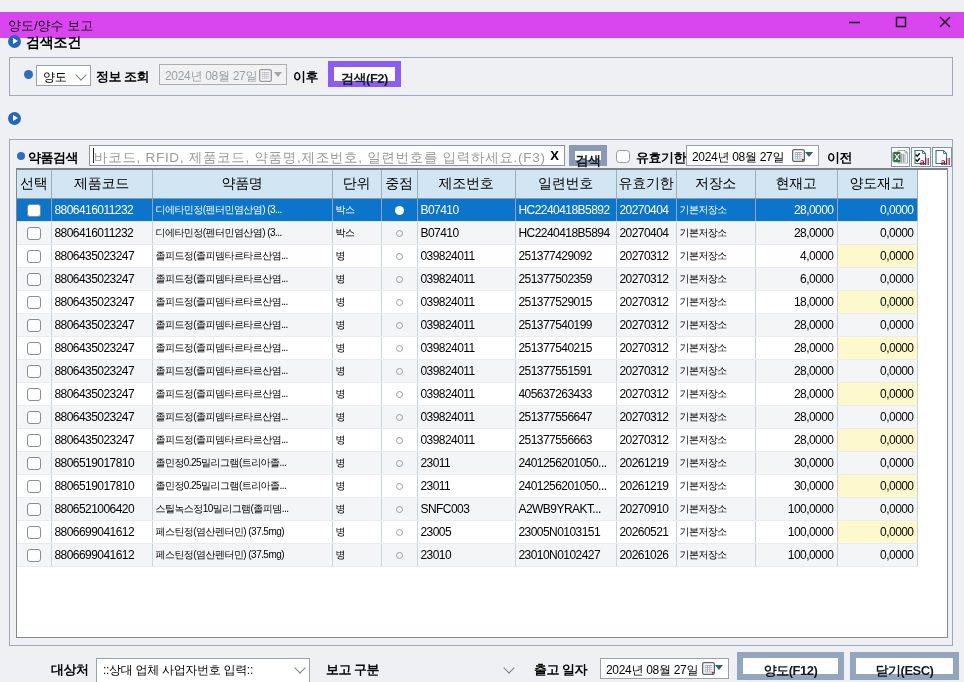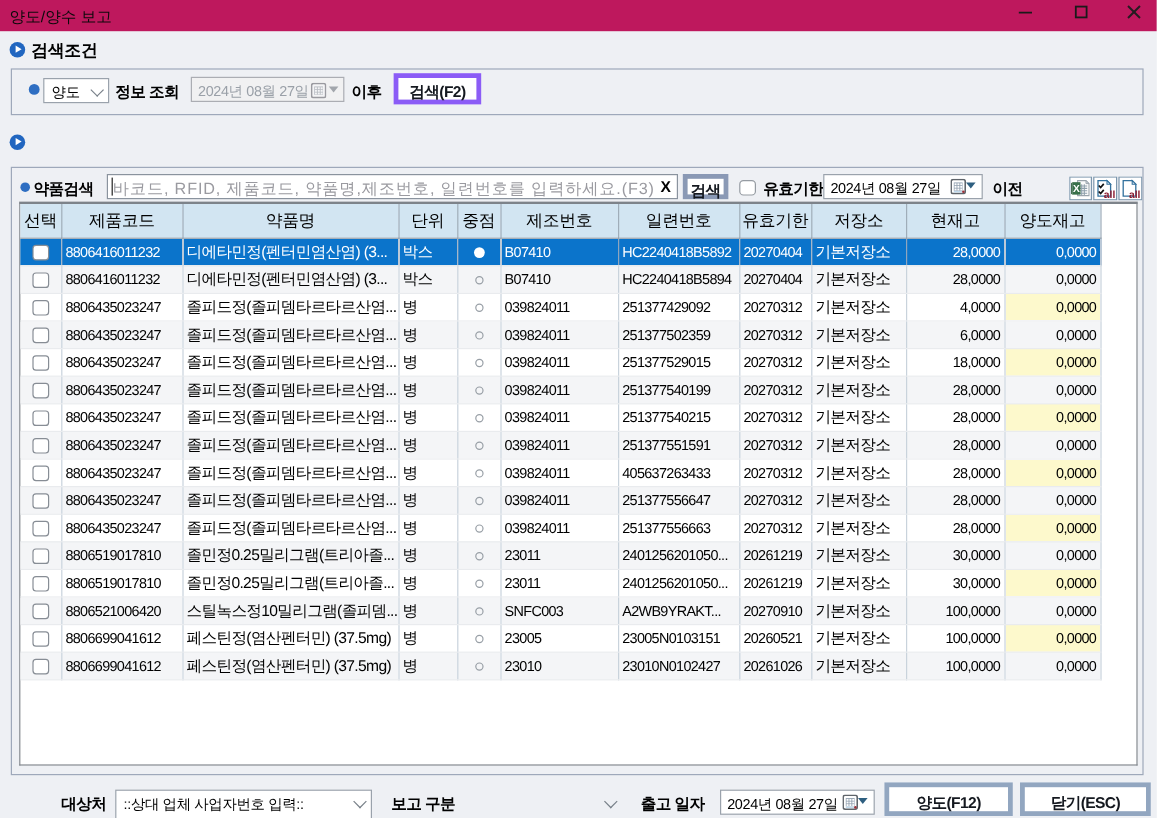--- a/index.html
+++ b/index.html
@@ -1,51 +1,51 @@
 <!DOCTYPE html>
 <html lang="ko"><head>
 <meta charset="utf-8">
 <style>
 *{margin:0;padding:0;box-sizing:border-box;}
 html,body{width:964px;height:682px;}
 body{font-family:"Liberation Sans",sans-serif;font-size:12px;color:#000;}
 #win{position:relative;width:964px;height:682px;background:#eef0f4;overflow:hidden;}
 .abs{position:absolute;}
 
-#titlebar{position:absolute;left:0;top:0;width:964px;height:26px;background:#be185d;}
+#titlebar{position:absolute;left:0;top:12px;width:964px;height:26px;background:#d946ef;}
 #title{position:absolute;left:8px;top:5px;font-size:13px;color:#0a0a0a;}
 .winbtn{position:absolute;top:0;height:26px;}
 
 .sicon{position:absolute;width:13px;height:13px;border-radius:50%;background:#2166c0;}
 .sicon:after{content:"";position:absolute;left:5px;top:3.2px;border-left:5px solid #fff;border-top:3.4px solid transparent;border-bottom:3.4px solid transparent;}
 .stitle{position:absolute;font-size:14px;font-weight:bold;color:#000;letter-spacing:-0.2px;}
 
 .gbox{position:absolute;border:1px solid #9ea8ba;}
 
 .bullet{position:absolute;border-radius:50%;background:#2e6ec2;}
 .lbl{position:absolute;font-size:13px;font-weight:bold;letter-spacing:-0.5px;white-space:nowrap;}
 .combo{position:absolute;background:#fff;border:1px solid #9aa2ac;font-size:12px;letter-spacing:-0.3px;white-space:nowrap;overflow:hidden;}
 .combo .txt{position:absolute;left:6px;top:3px;}
 .chev{position:absolute;width:8px;height:8px;border-left:1.4px solid #788089;border-bottom:1.4px solid #788089;transform:rotate(-45deg);}
-.btn{position:absolute;background:#fff;border:4px solid #8b5cf6;font-size:13px;font-weight:bold;color:#14181f;text-align:center;letter-spacing:-0.5px;}
+.btn{position:absolute;background:#fff;border:6px solid #8b5cf6;font-size:13px;font-weight:bold;color:#14181f;text-align:center;letter-spacing:-0.5px;}
 
 .date{position:absolute;background:#fff;border:1px solid #9aa2ac;font-size:12px;letter-spacing:-0.3px;white-space:nowrap;}
 .date.dis{background:#f1f1f2;border-color:#abadb3;color:#9aa0a8;}
 .cal{position:absolute;width:13px;height:13px;}
 .arr{position:absolute;width:0;height:0;border-left:4px solid transparent;border-right:4px solid transparent;border-top:5px solid #2e5f80;}
 .arr.gray{border-top-color:#a2a6ac;}
 
 #grid{position:absolute;left:16px;top:168px;width:932px;height:470px;border:1px solid #84898f;border-top:2px solid #7d838a;background:#fff;}
 table{border-collapse:collapse;table-layout:fixed;width:900px;}
 th{height:28px;background:#d2e5f2;font-size:14px;font-weight:normal;letter-spacing:-0.3px;border-right:1px solid #9fadb9;border-bottom:1px solid #8f9ca8;padding:0;text-align:center;color:#000;}
 td{height:23px;font-size:12px;letter-spacing:-0.55px;border-right:1px solid #c9d3dc;border-bottom:1px solid #e9ebee;padding:0 3px;white-space:nowrap;overflow:hidden;}
 tr:nth-child(odd) td{background:#f4f5f7;}
 tr.sel td{background:#0b74cb !important;color:#fff;border-right-color:#8fa6be;border-bottom-color:#e2e6ea;}
 td.num{text-align:right;padding-right:3px;margin-left:27px;}
-td.kr{font-size:13px;letter-spacing:-0.55px;}
+td.kr{font-size:10px;letter-spacing:-0.55px;}
 td.yl{background:#fdf9cc !important;}
 td.c-ck,td.c-md{text-align:center;padding:0;}
 .cb{display:inline-block;width:13.5px;height:13px;background:#fff;border:1.7px solid #878d95;border-radius:3px;vertical-align:middle;}
 .rdo{display:inline-block;width:7px;height:7px;border:1px solid #989fa6;border-radius:50%;vertical-align:middle;}
 .rdo-f{display:inline-block;width:9px;height:9px;background:#fff;border-radius:50%;vertical-align:middle;}
 
 #searchinput{position:absolute;left:89px;top:145px;width:476px;height:21px;background:#fff;border:1px solid #8a939e;}
 #searchinput .ph{position:absolute;left:4px;top:2.5px;color:#9a9aa0;font-size:13.5px;letter-spacing:0.7px;white-space:nowrap;}
 #searchinput .caret{position:absolute;left:3px;top:2px;width:1px;height:15px;background:#222;}
 #searchinput .x{position:absolute;right:5px;top:2px;font-size:13px;font-weight:bold;color:#000;}

